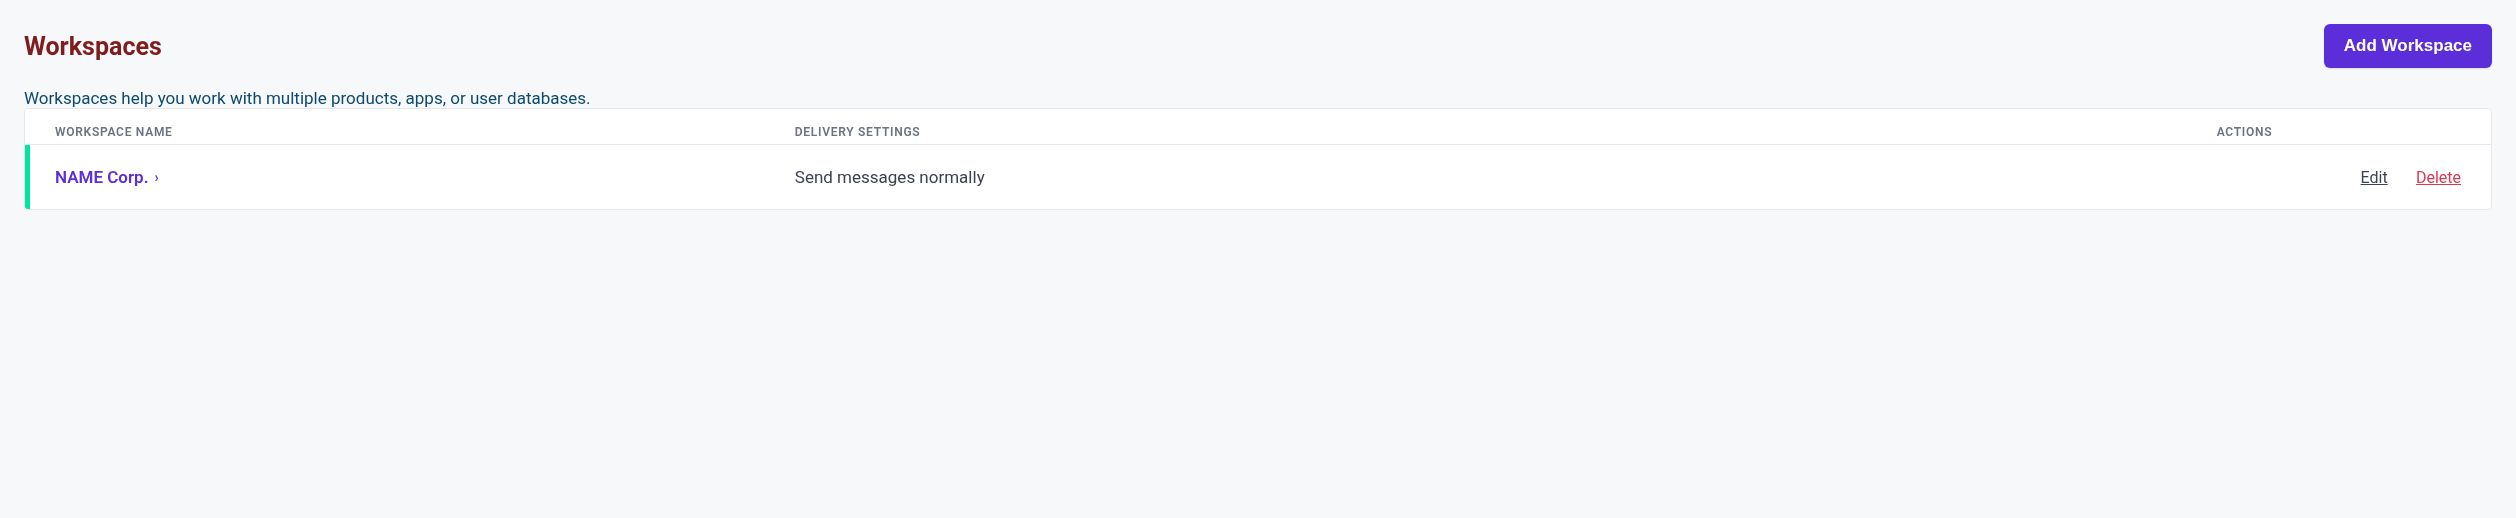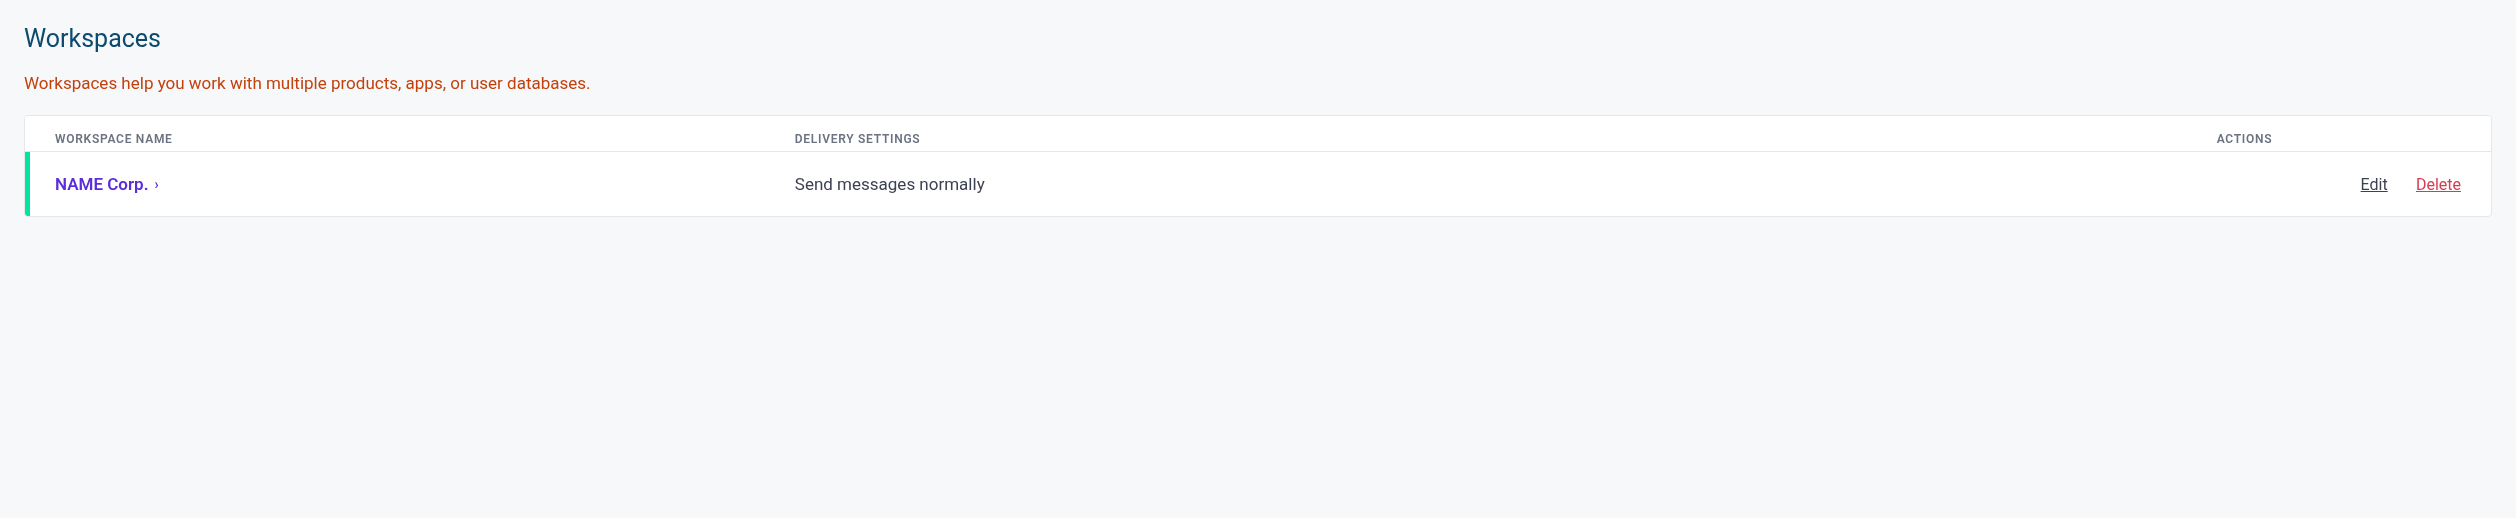--- a/index.html
+++ b/index.html
@@ -14,38 +14,37 @@
       color: #2f3441;
     }
     .header-row {
       display: flex;
       justify-content: space-between;
       align-items: center;
       margin-bottom: 20px;
     }
     .page-title {
       font-size: 25px;
-      font-weight: 400;
-      color: #0c4a6e;
+      font-weight: 700;
+      color: #7f1d1d;
     }
     .add-button {
       background: #5c2ed9;
       color: #ffffff;
       border: none;
       border-radius: 6px;
       padding: 12px 20px;
       font-size: 17px;
       font-weight: 600;
       cursor: pointer;
       box-shadow: 0 1px 2px rgba(0,0,0,0.1);
     }
     .page-description {
       font-size: 17px;
-      color: #c2410c;
-      margin-bottom: 22px;
+      color: #0c4a6e;
     }
     .table-wrapper {
       background: #ffffff;
       border: 1px solid #e5e7eb;
       border-radius: 4px;
       overflow: hidden;
     }
     .table {
       width: 100%;
       border-collapse: collapse;
@@ -113,20 +112,21 @@
     }
     .col-name { width: 30%; }
     .col-delivery { width: 50%; }
     .col-actions { width: 20%; }
   </style>
 </head>
 <body>
 
 <div class="header-row">
   <h1 class="page-title">Workspaces</h1>
+  <button class="add-button">Add Workspace</button>
 </div>
 
 <p class="page-description">Workspaces help you work with multiple products, apps, or user databases.</p>
 
 <div class="table-wrapper">
   <table class="table">
     <thead>
       <tr>
         <th class="col-name">WORKSPACE NAME</th>
         <th class="col-delivery">DELIVERY SETTINGS</th>

